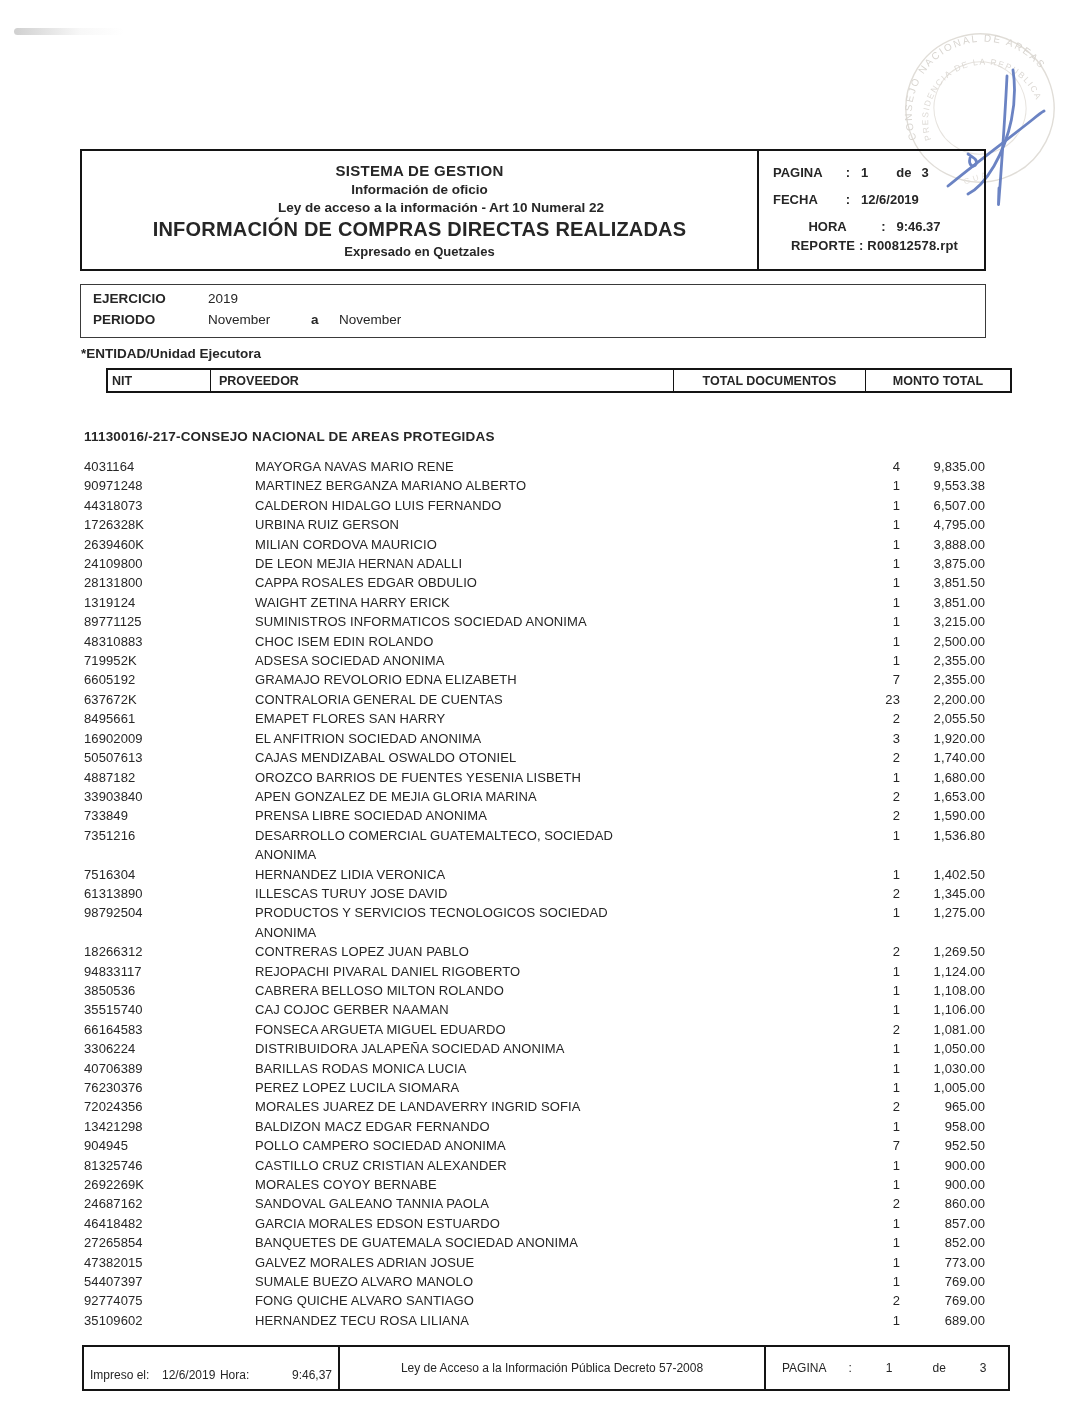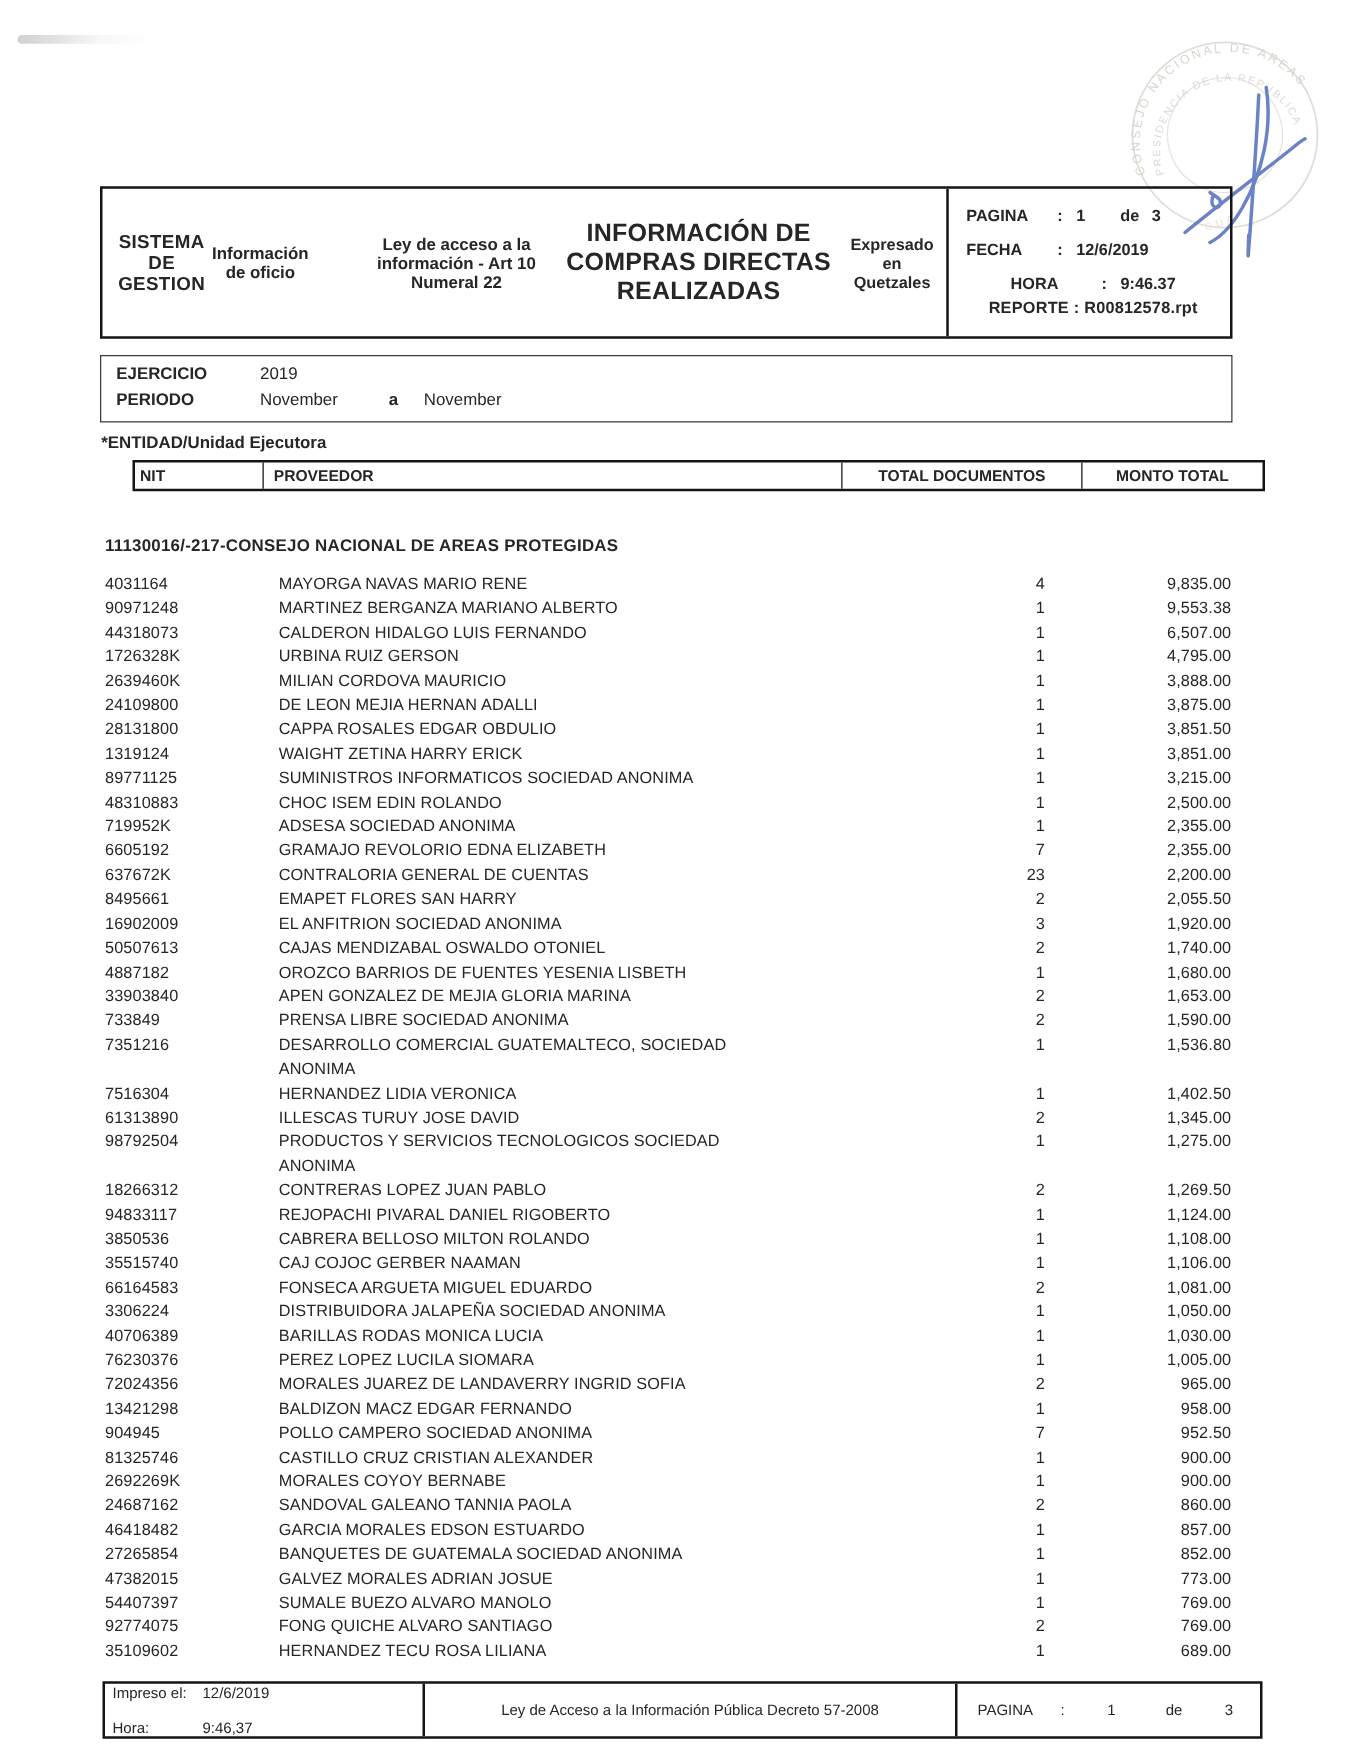--- a/index.html
+++ b/index.html
@@ -22,21 +22,21 @@
   }
 
   
   .header-box {
     position:absolute; left:80px; top:149px; width:906px; height:122px;
     border:2px solid #141414;
     display:flex;
   }
   .header-titles {
     width:677px; border-right:2px solid #141414;
-    display:flex; align-items:center; justify-content:center;
+    display:flex; flex-direction:column; align-items:center; justify-content:center;
     gap:3px; padding:4px 10px; text-align:center;
   }
   .t1 { font-size:15px; font-weight:700; letter-spacing:.3px; }
   .t2 { font-size:13.5px; font-weight:700; }
   .t3 { font-size:13.5px; font-weight:700;margin-left:43px; }
   .t4 { font-size:20px; font-weight:700; letter-spacing:.2px; }
   .t5 { font-size:13px; font-weight:700; }
   .header-meta {
     flex:1; padding:14px 8px 8px 14px;
     display:flex; flex-direction:column;
@@ -80,35 +80,35 @@
 
   
   .section-title {
     position:absolute; left:84px; top:429px;
     font-size:13.5px; font-weight:700; letter-spacing:.2px;
   }
   .rows {
     position:absolute; left:80px; top:457px; width:906px;
     font-size:13px; letter-spacing:.1px;
   }
-  .row { display:flex; align-items:flex-start; line-height:19.4px; }
+  .row { display:flex; align-items:flex-start; line-height:19.4px;gap:32px; }
   .c-nit   { width:110px; padding-left:4px; flex:none; }
   .c-prov  { width:400px; flex:none; padding-left:33px; }
   .c-docs  { width:246px; flex:none; text-align:right; }
   .c-monto { flex:1; text-align:right; padding-right:1px; }
 
   
   .footer-box {
     position:absolute; left:82px; top:1345px; width:928px; height:46px;
     border:2px solid #141414;
     display:flex; font-size:12px;
   }
   .f-left {
     width:256px; border-right:2px solid #141414;
-    padding:0 6px; display:flex; flex-direction:column; justify-content:space-between;
+    padding:21px 6px; display:flex; flex-direction:row; justify-content:space-between;
   }
   .f-line { display:flex; }
   .f-label { width:72px; }
   .f-center {
     width:426px; border-right:2px solid #141414;
     display:flex; align-items:center; justify-content:center; text-align:center;
     font-size:12px;
   }
   .f-right { flex:1; display:flex; align-items:center; padding-left:16px; gap:0; font-size:12px; }
   .f-right .fp-label { margin-right:22px; }

